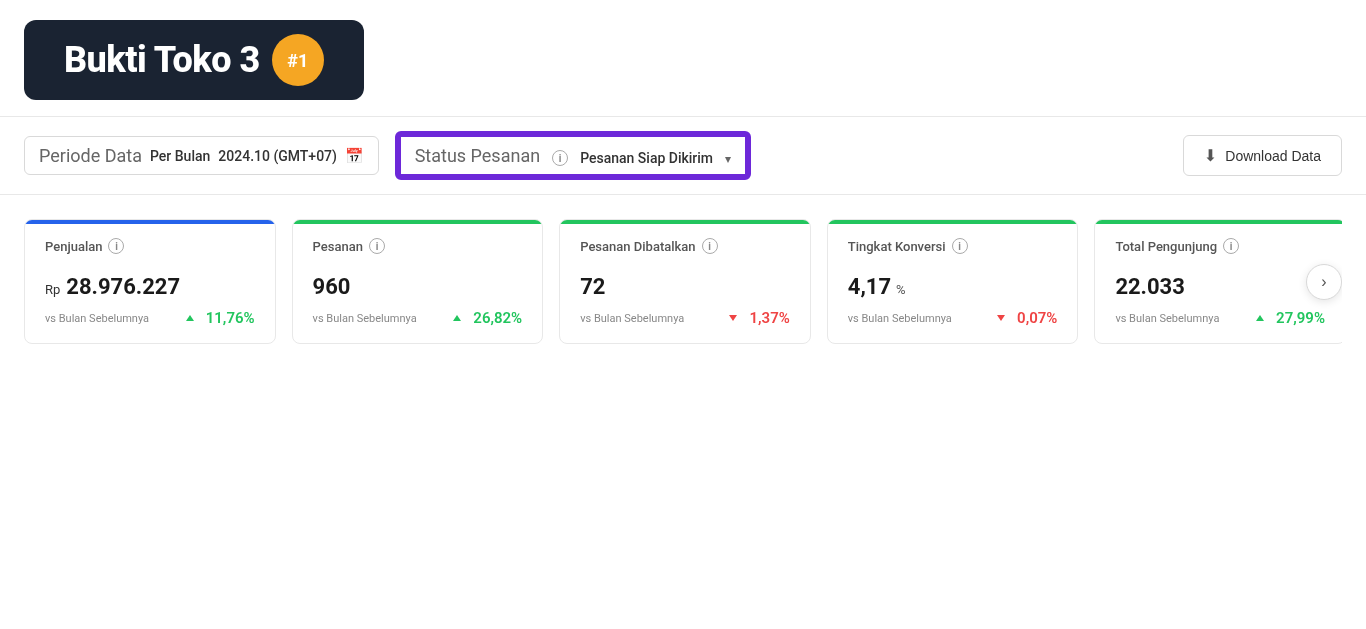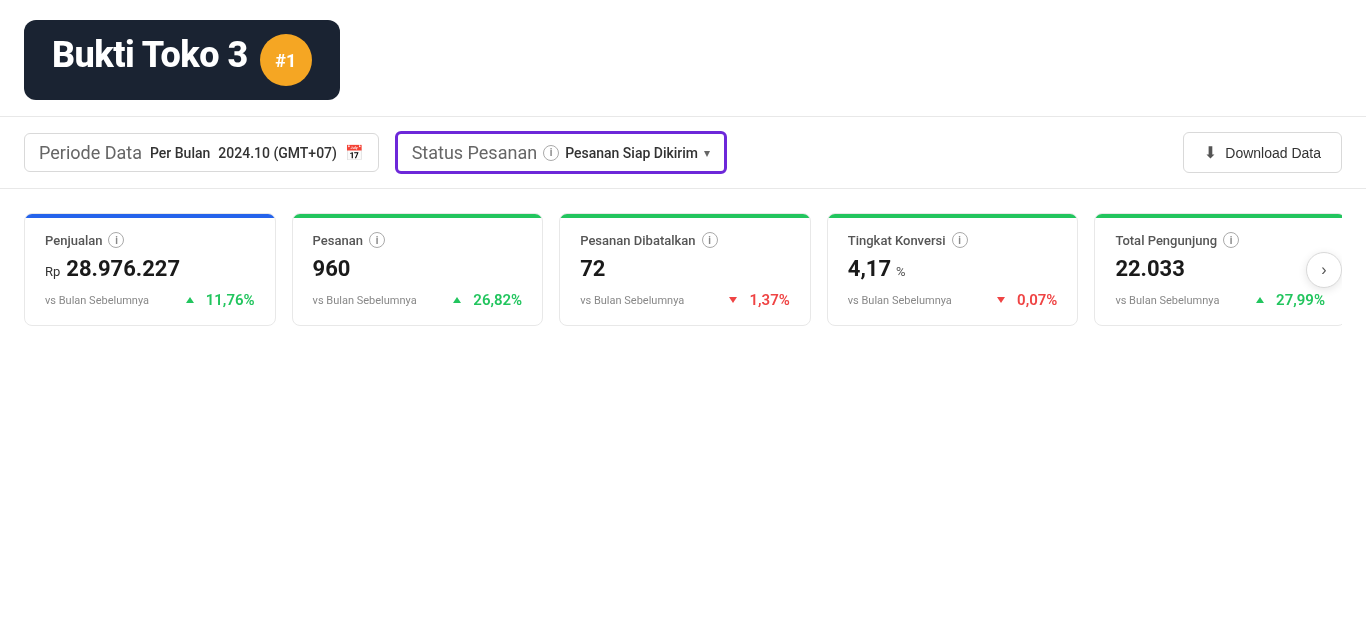--- a/index.html
+++ b/index.html
@@ -19,23 +19,23 @@
     .header {
       padding: 20px 24px 16px;
       display: flex;
       align-items: center;
       gap: 12px;
     }
 
     .brand-badge {
       background: #1a2332;
       border-radius: 12px;
-      padding: 14px 28px;
+      padding: 14px 40px;
       display: inline-flex;
-      align-items: flex-start;
+      align-items: center;
       gap: 12px;
     }
 
     .brand-title {
       color: #ffffff;
       font-size: 36px;
       font-weight: 800;
       letter-spacing: -0.5px;
     }
 
@@ -82,24 +82,24 @@
       color: #333;
     }
 
     .calendar-icon {
       color: #888;
       font-size: 15px;
     }
 
     .status-group {
       display: flex;
-      align-items: center;
-      gap: 6px;
+      align-items: flex-end;
+      gap: 12px;
       padding: 8px 14px;
-      border: 3px solid #6d28d9;
+      border: 6px solid #6d28d9;
       border-radius: 6px;
       font-size: 14px;
     }
 
     .info-icon {
       display: inline-flex;
       align-items: center;
       justify-content: center;
       width: 16px;
       height: 16px;
@@ -177,21 +177,21 @@
     .card-penjualan::before { background: #2563eb; }
     .card-pesanan::before { background: #22c55e; }
     .card-dibatalkan::before { background: #22c55e; }
     .card-konversi::before { background: #22c55e; }
     .card-pengunjung::before { background: #22c55e; }
 
     .metric-header {
       display: flex;
       align-items: center;
       gap: 6px;
-      margin-bottom: 8px;
+      margin-bottom: 20px;
     }
 
     .metric-label {
       font-size: 13px;
       color: #555;
       font-weight: 500;
     }
 
     .metric-value-row {
       margin-bottom: 10px;

